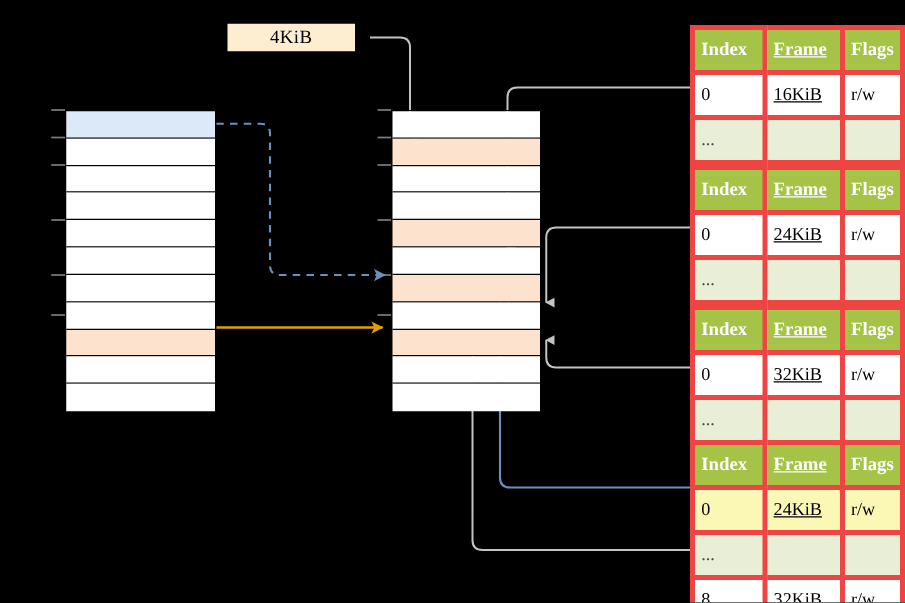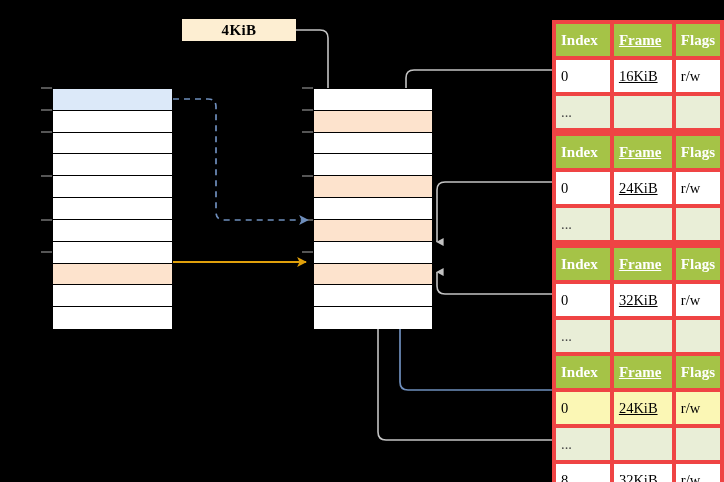--- a/index.html
+++ b/index.html
@@ -138,21 +138,21 @@
 
     <path d="M552,440 H386 Q378,440 378,432 V280 Q378,272 378,272" fill="none" stroke="#c3c3c3" stroke-width="1.6" marker-end="url(#ah-gray-up)"></path>
 
     <path d="M552,390 H408 Q400,390 400,382 V238" fill="none" stroke="#6e8ebc" stroke-width="1.7" marker-end="url(#ah-blue-up)"></path>
 
     <path d="M173,99 H208 Q216,99 216,107 V212 Q216,220 224,220 H308" fill="none" stroke="#6e8ebc" stroke-width="1.7" stroke-dasharray="6 5" marker-end="url(#ah-blue-right)"></path>
 
     <path d="M173,262 H306" fill="none" stroke="#e0a00b" stroke-width="2.1" marker-end="url(#ah-orange)"></path>
   </svg>
 
-  <div class="size-label" style="left:182px; top:19px; width:114px; height:22px;font-weight:bold;">4KiB</div>
+  <div class="size-label" style="left:182px; top:19px; width:102px; height:22px;">4KiB</div>
 
   <div class="mem-col" id="virtual-col" style="left:52px; top:88px; width:121px; height:240px;">
       <div class="mem-row blue" style="height: 21.8182px;"></div>
       <div class="mem-row " style="height: 21.8182px;"></div>
       <div class="mem-row " style="height: 21.8182px;"></div>
       <div class="mem-row " style="height: 21.8182px;"></div>
       <div class="mem-row " style="height: 21.8182px;"></div>
       <div class="mem-row " style="height: 21.8182px;"></div>
       <div class="mem-row " style="height: 21.8182px;"></div>
       <div class="mem-row " style="height: 21.8182px;"></div>

